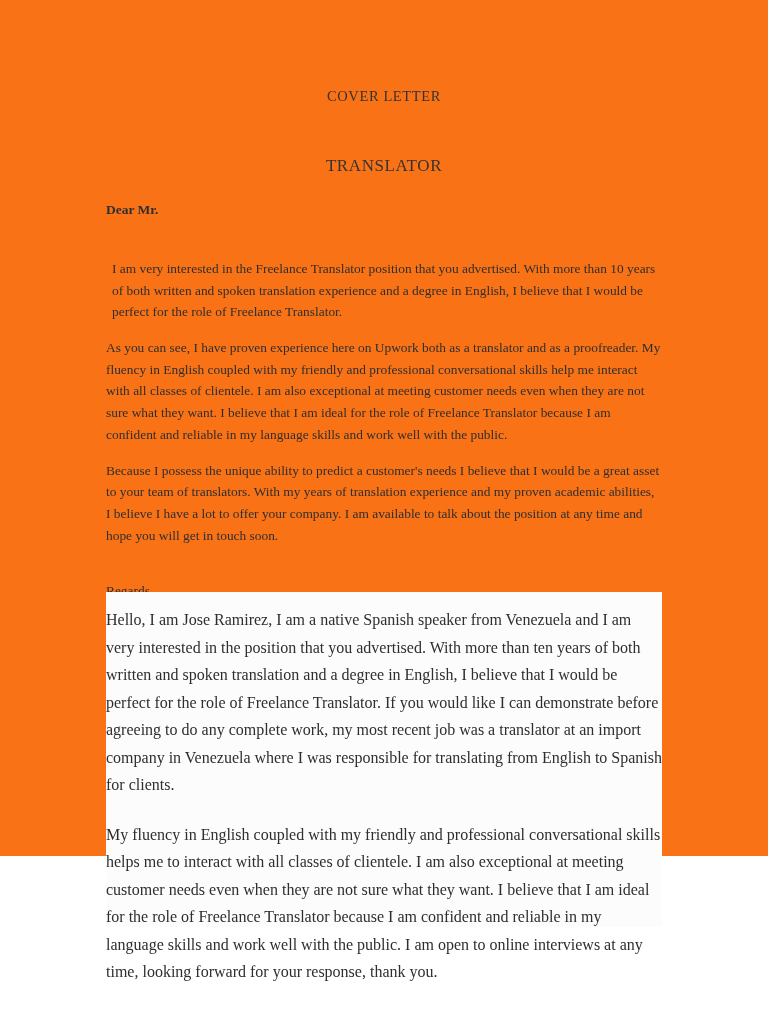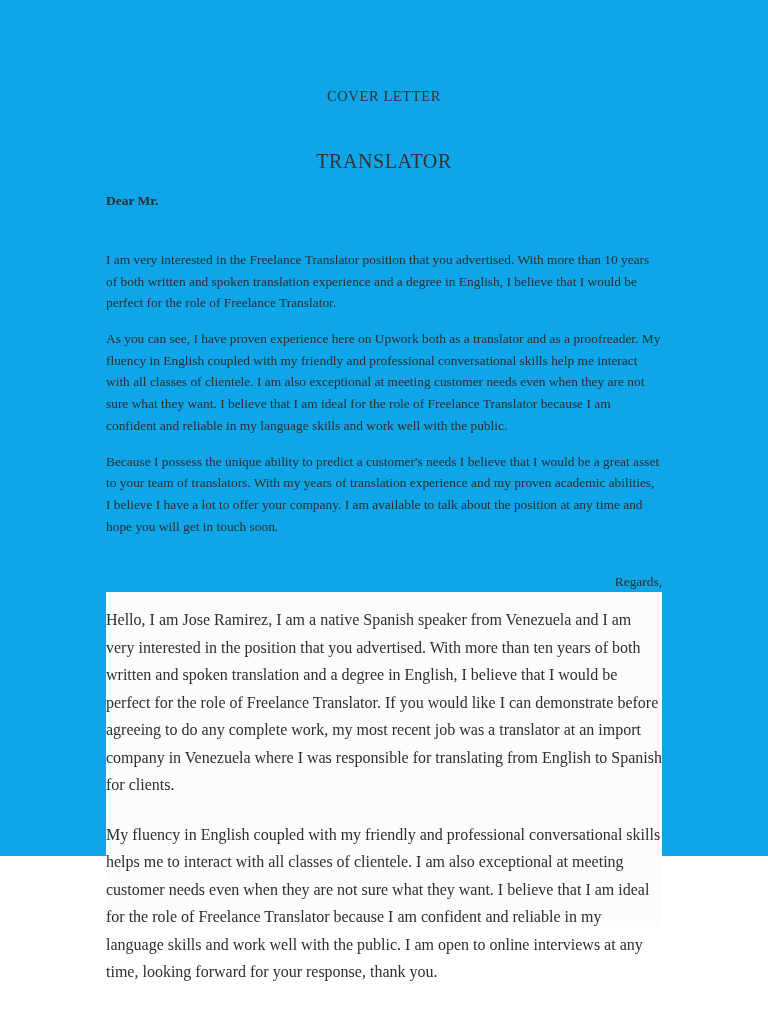--- a/index.html
+++ b/index.html
@@ -13,72 +13,71 @@
     font-family: "Liberation Serif", "DejaVu Serif", serif;
     color: #2e2e2e;
     position: relative;
     overflow: hidden;
   }
   .page {
     position: absolute;
     left: 0; top: 0;
     width: 768px;
     height: 856px;
-    background: #0ea5e9;
+    background: #f97316;
   }
   .doc-body {
     position: absolute;
     left: 106px;
     top: 0;
     width: 556px;
   }
   .title-block {
     padding-top: 88px;
   }
   .doc-title {
     text-align: center;
     font-size: 14.5px;
     letter-spacing: 0.6px;
     color: #333333;
     margin: 0;
     font-weight: normal;
   }
   .doc-subtitle {
     text-align: center;
-    font-size: 20px;
+    font-size: 17px;
     letter-spacing: 0.6px;
     color: #333333;
-    margin: 0;
+    margin: 6px;
     padding-top: 45px;
     font-weight: normal;
   }
   .salutation {
     font-size: 13.5px;
     color: #2e2e2e;
     margin: 0;
     padding-top: 18px;
     line-height: 1.55;
     font-weight: bold;
   }
   .letter-para {
     font-size: 13.4px;
     line-height: 1.62;
     color: #2e2e2e;
     margin: 0;
     text-align: left;
   }
-  .para-gap-lg { padding-top: 37px; }
+  .para-gap-lg { padding-top: 37px; margin-left: 6px; }
   .para-gap-md { padding-top: 14px; }
   .sign-off {
     font-size: 13.4px;
     line-height: 1.62;
     color: #2e2e2e;
     margin: 0;
     padding-top: 34px;
-    text-align: right;
   }
   .sign-name {
     font-size: 13.4px;
     line-height: 1.62;
     color: #2e2e2e;
     margin: 0;
     padding-top: 12px;
   }
 
   

